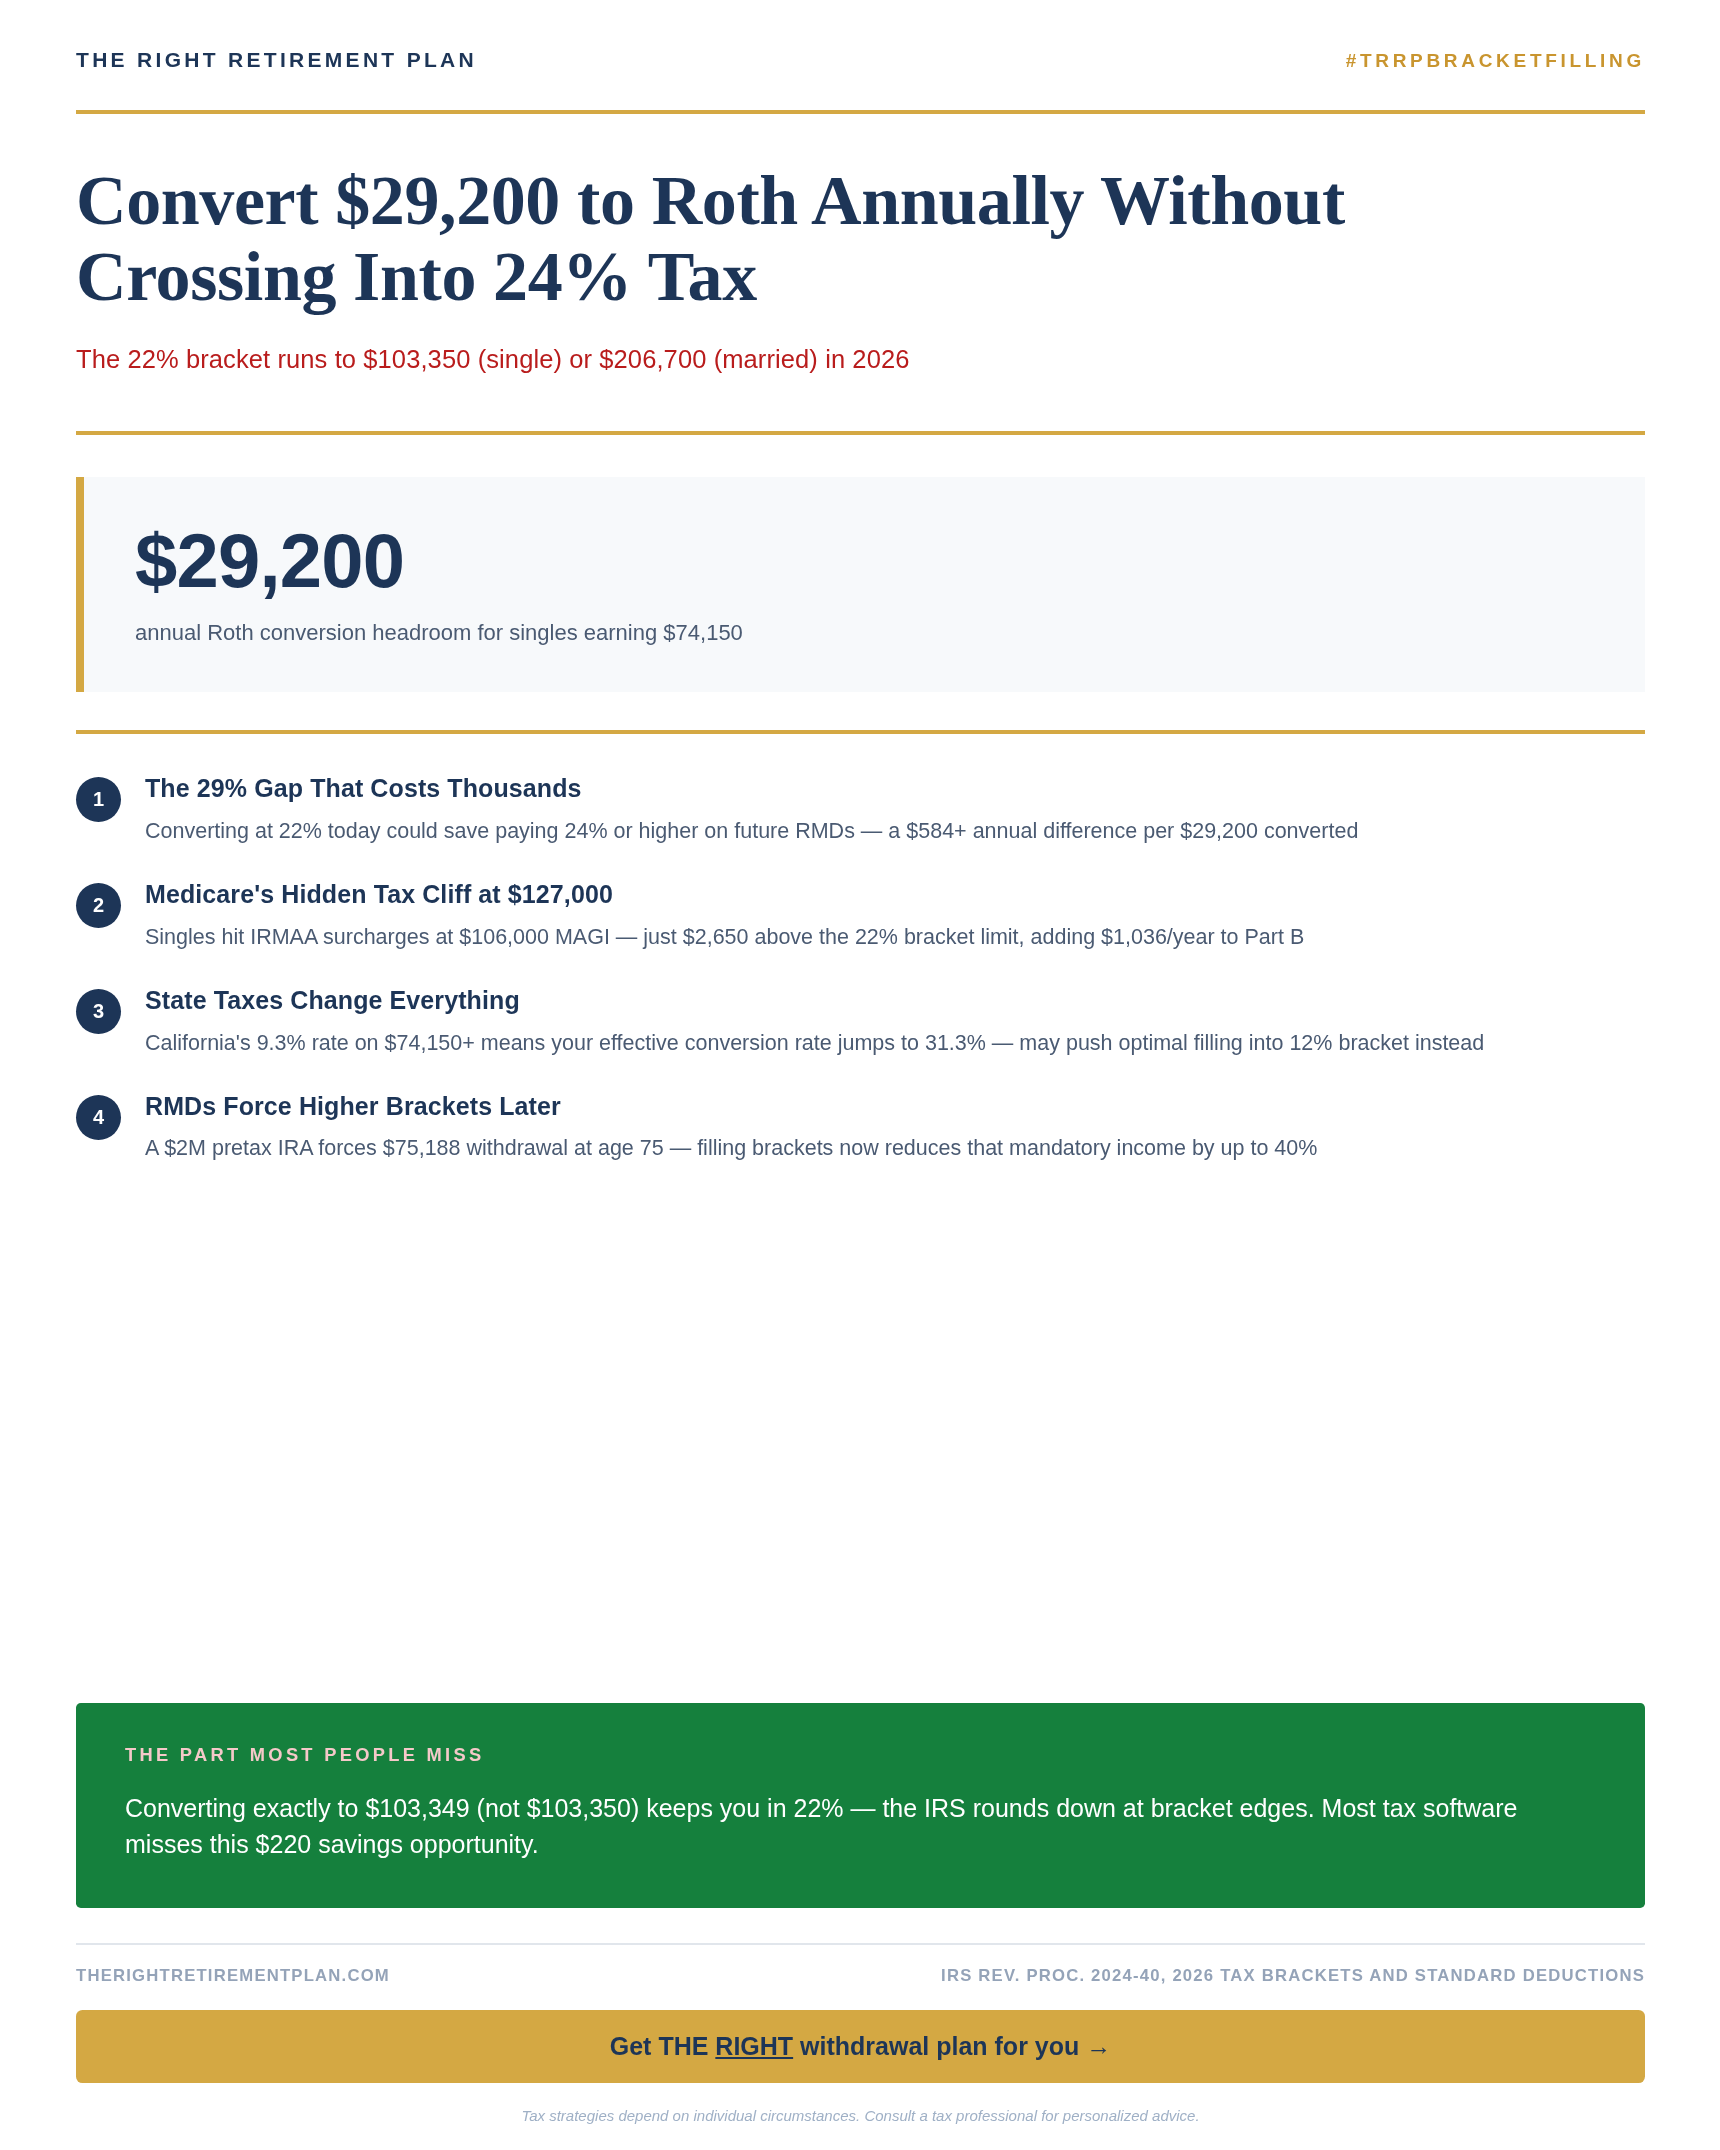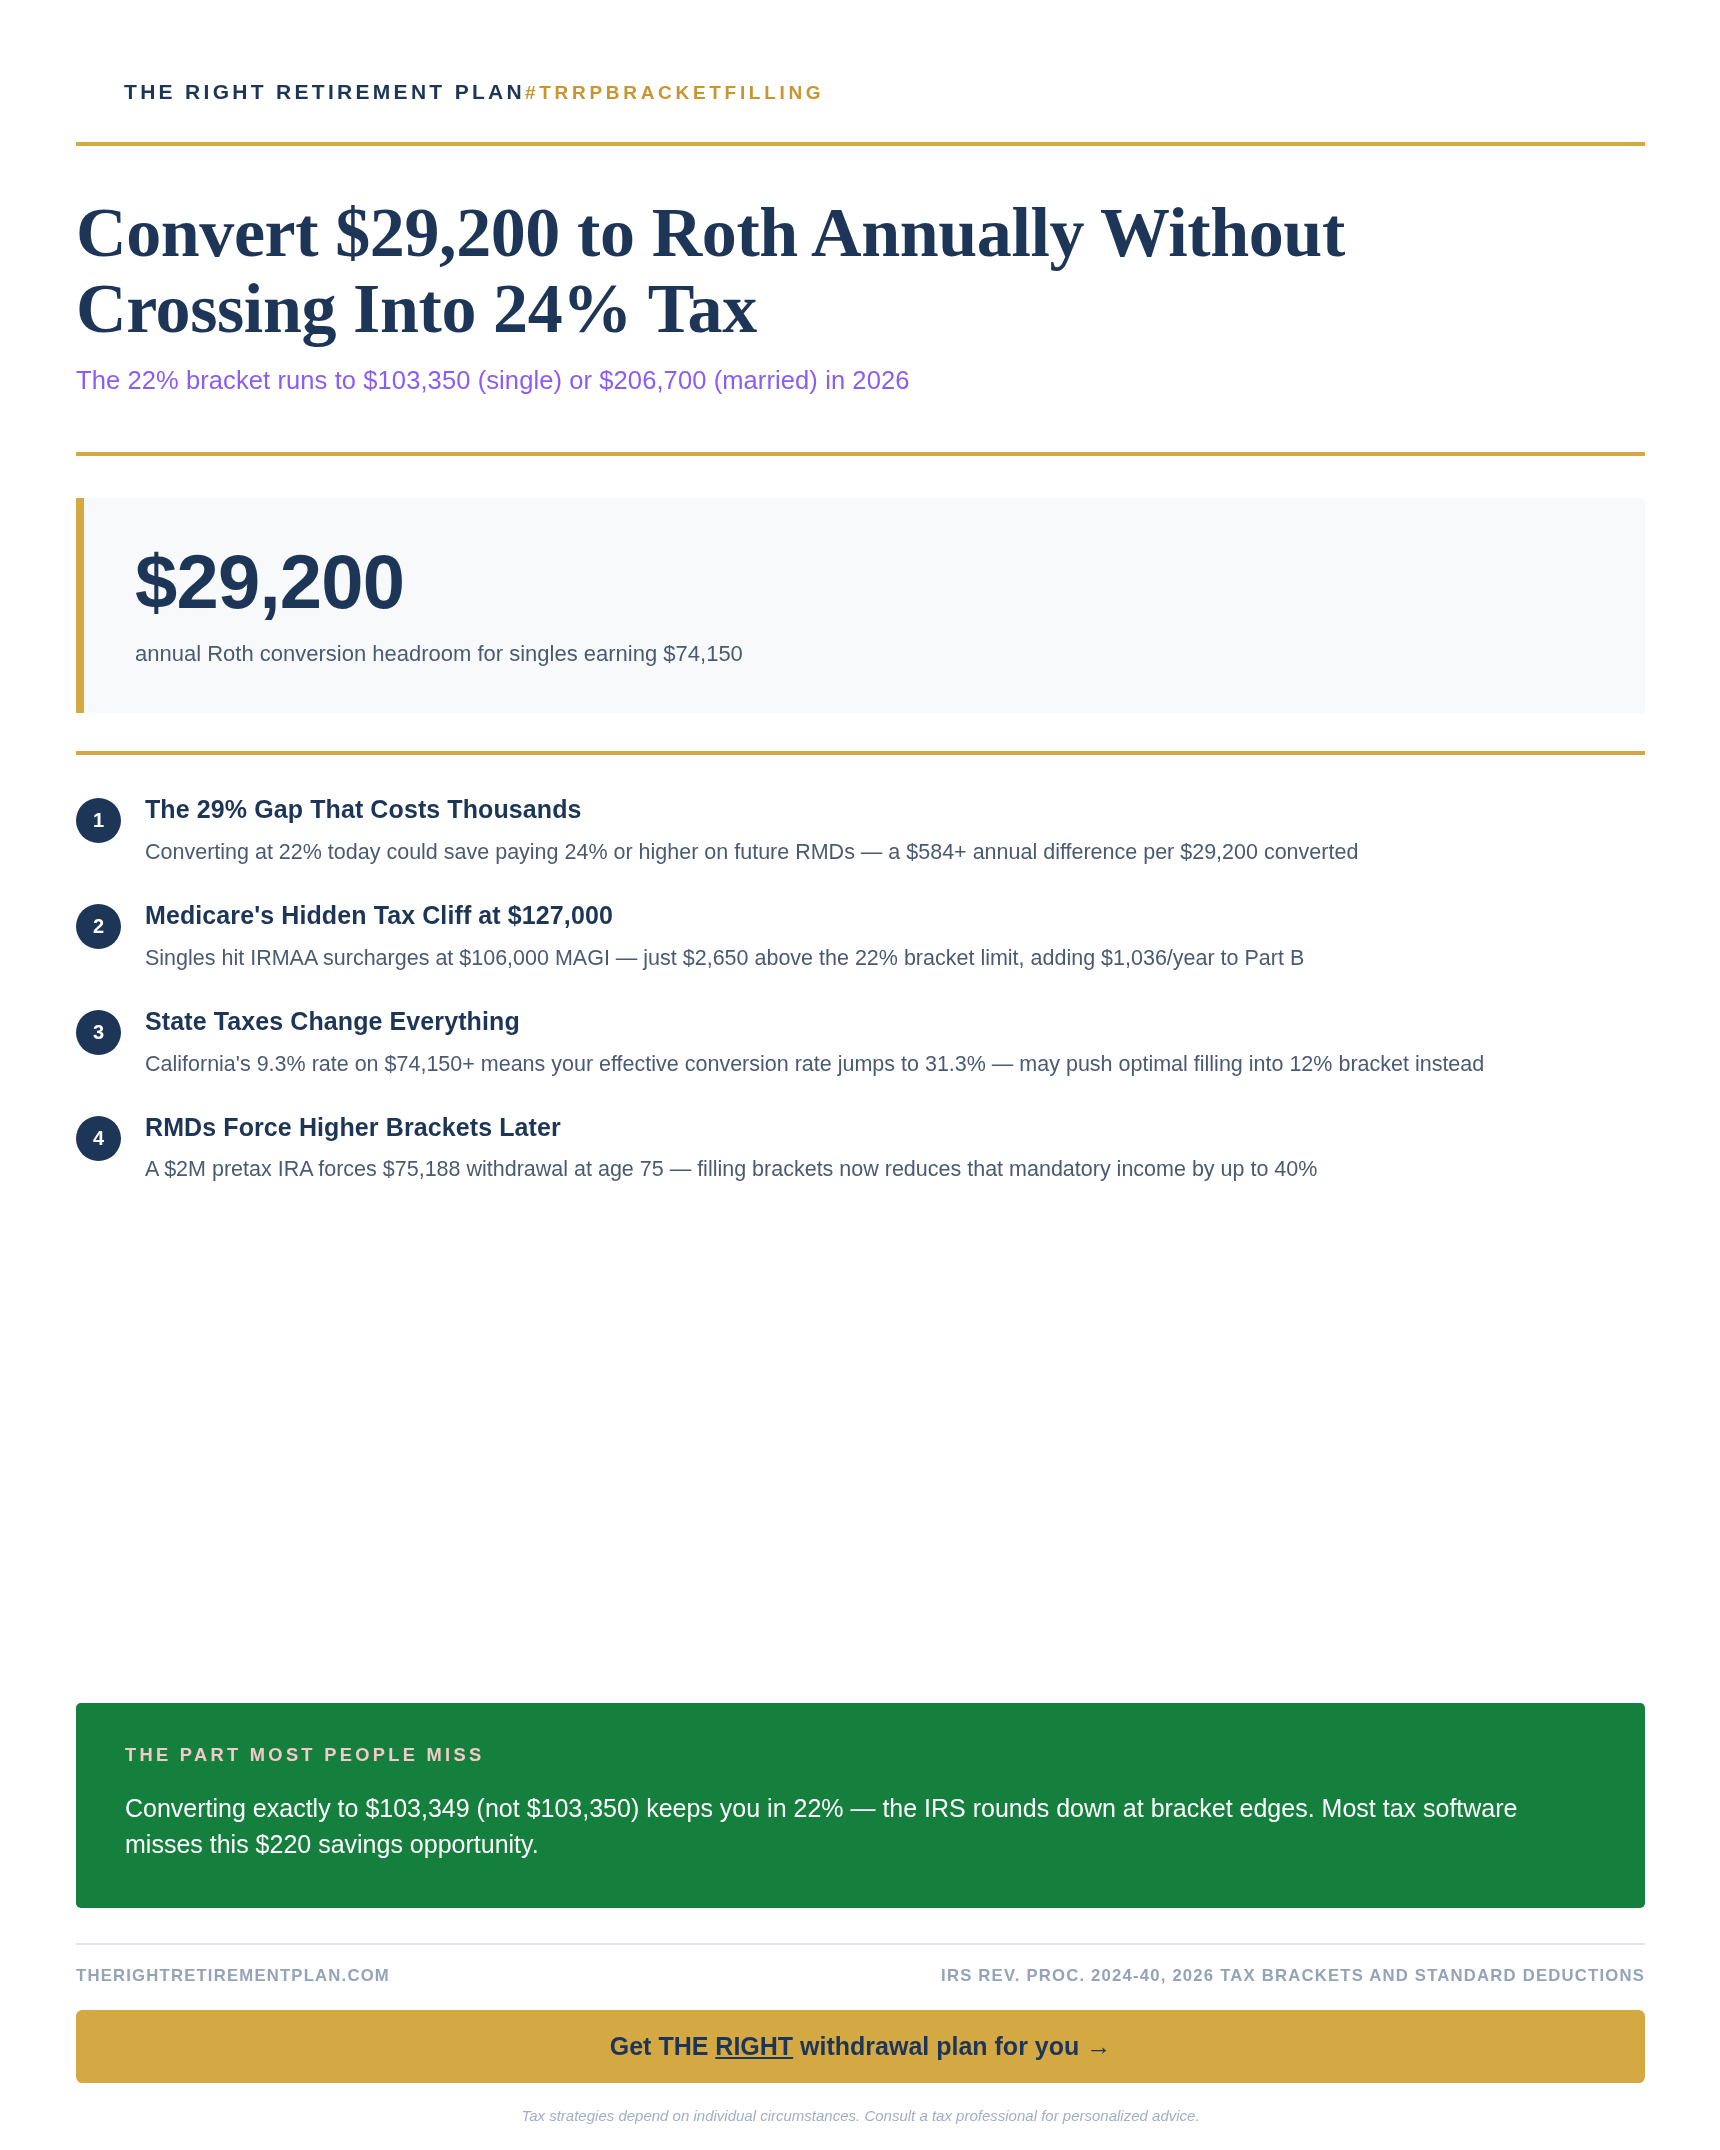--- a/index.html
+++ b/index.html
@@ -21,23 +21,23 @@
     height: 2151px;
     padding: 0 76px;
     display: flex;
     flex-direction: column;
     position: relative;
   }
 
   
   .masthead {
     display: flex;
+    justify-content: space-between;
     align-items: baseline;
-    padding-top: 80px;
-    margin-left: 48px;
+    padding-top: 48px;
   }
   .brand {
     font-size: 21px;
     font-weight: 700;
     letter-spacing: 3.3px;
     color: #1d3557;
     text-transform: uppercase;
   }
   .hashtag {
     font-size: 19px;
@@ -58,22 +58,22 @@
     font-size: 70px;
     line-height: 1.09;
     font-weight: 700;
     color: #1d3557;
     letter-spacing: -0.4px;
     margin-top: 49px;
     max-width: 1370px;
   }
   .subhead {
     font-size: 25.5px;
-    color: #8b5cf6;
-    margin-top: 18px;
+    color: #b91c1c;
+    margin-top: 29px;
     letter-spacing: 0.1px;
   }
 
   .rule-gold-2 {
     height: 4px;
     background: #D4A843;
     margin-top: 57px;
   }
 
   

